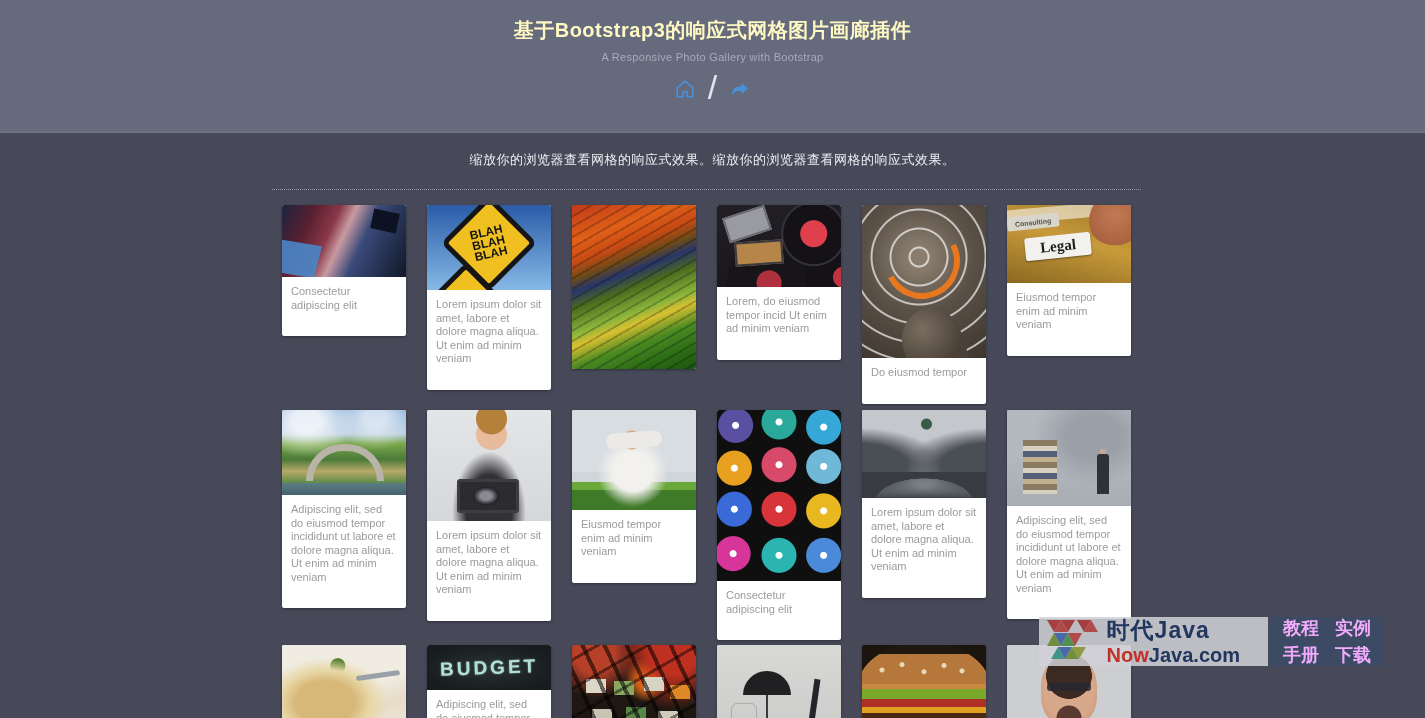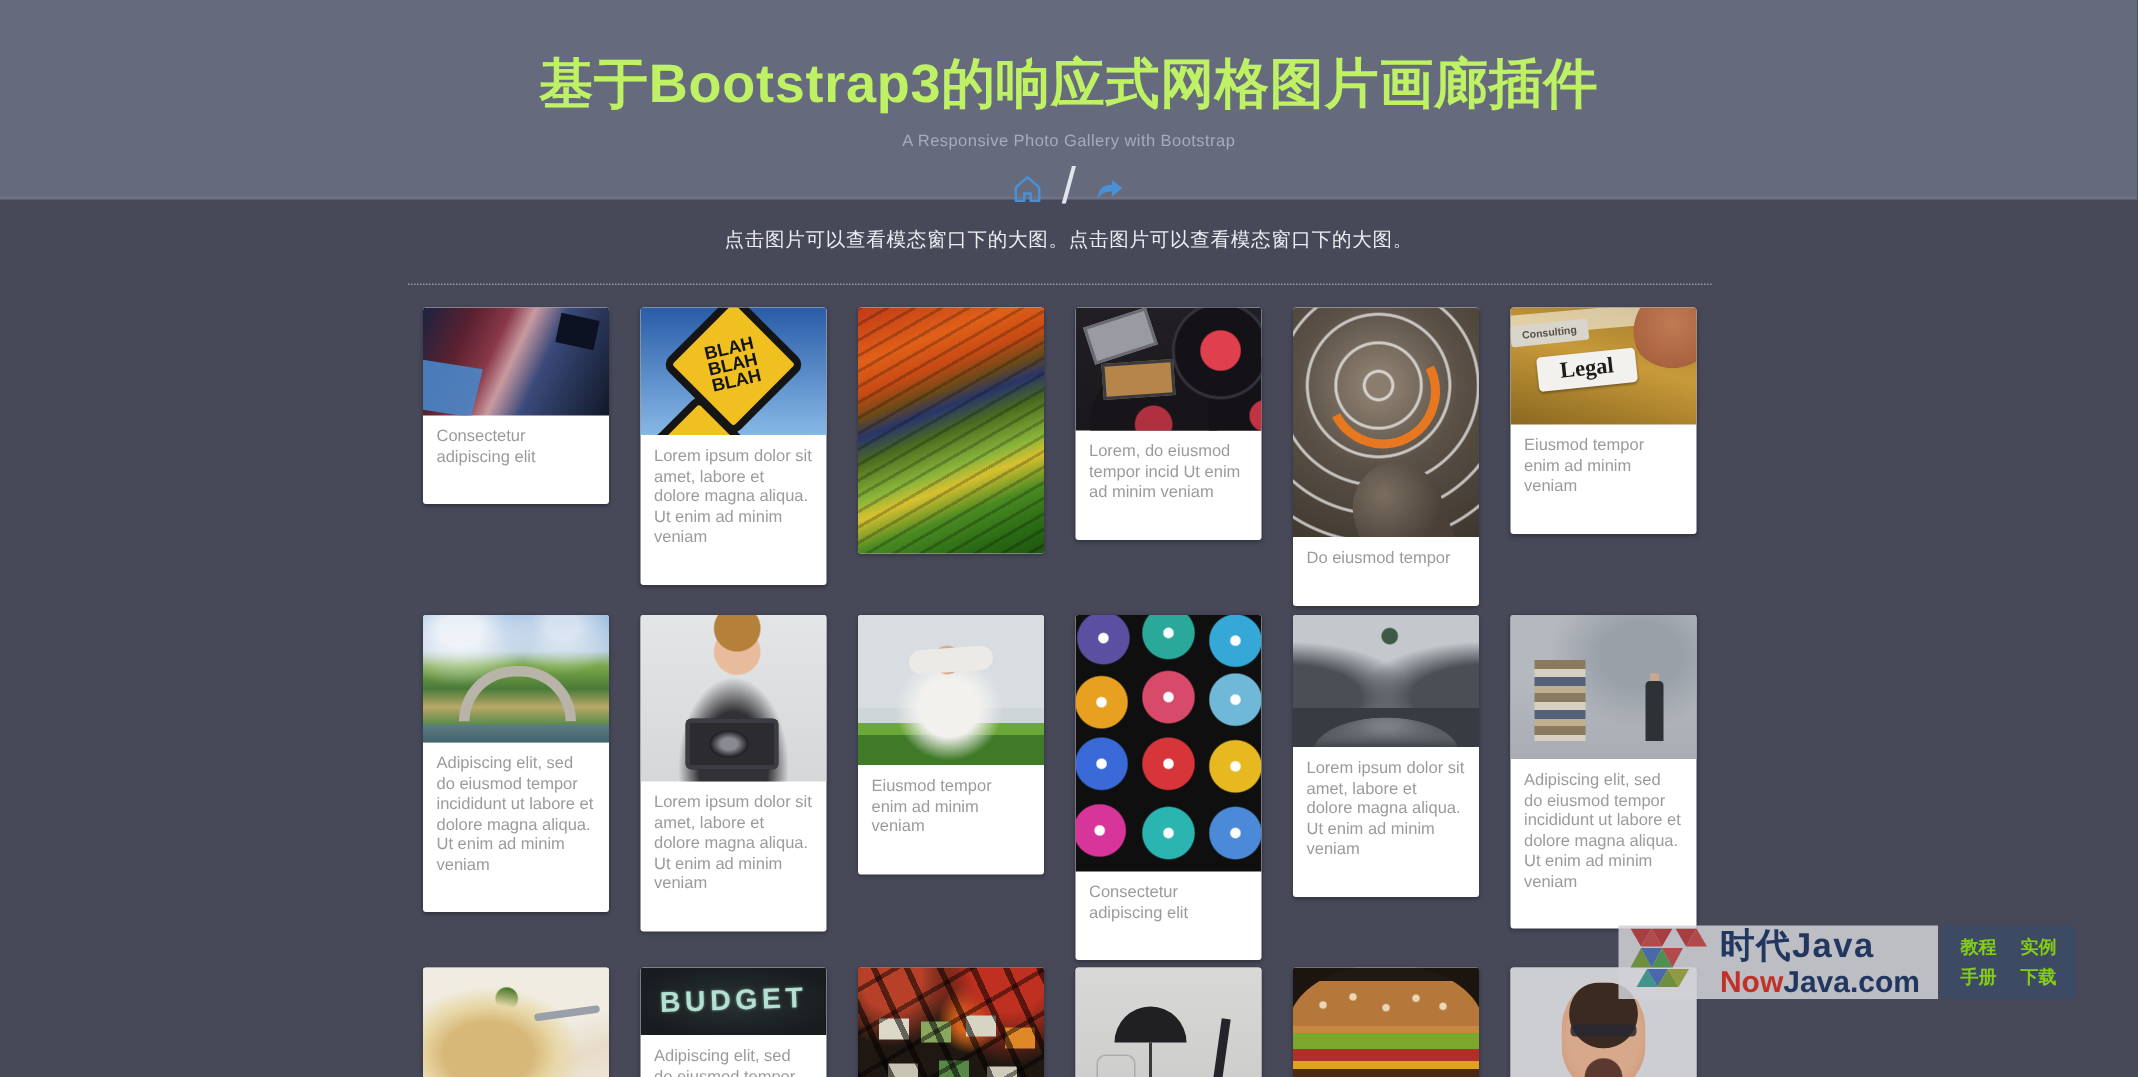--- a/index.html
+++ b/index.html
@@ -10,22 +10,22 @@
     font-family:"Liberation Sans", sans-serif;
   }
 
   
   .header {
     position:absolute; top:0; left:0; width:100%; height:133px;
     background:#666a7d; text-align:center;
     border-bottom:2px solid rgba(255,255,255,.06);
   }
   .header h1 {
-    padding-top:32px; font-size:36px; font-weight:bold;
-    color:#bef264; letter-spacing:.5px;
+    padding-top:17px; font-size:20px; font-weight:bold;
+    color:#fef9c3; letter-spacing:.5px;
   }
   .header .subtitle {
     margin-top:7px; font-size:11px; color:#a7abba; letter-spacing:.3px;
   }
   .icon-row {
     margin-top:9px; display:flex; justify-content:center; align-items:center; gap:12px; height:34px;
   }
   .icon-link { display:inline-flex; cursor:pointer; }
   .slash { font-size:34px; font-weight:300; color:#e2e5ee; transform:translateY(-2px); font-family:"Liberation Sans",sans-serif; }
 
@@ -212,27 +212,27 @@
 
   .img-18 { background:linear-gradient(#cdced2 0 80%, #e8e6e0 80% 100%); }
   .img-18::before { content:""; position:absolute; left:34px; top:10px; width:56px; height:70px; border-radius:45% 45% 40% 40%;
     background:radial-gradient(circle at 50% 90%, #5a3a30 0 12px, transparent 13px),
                radial-gradient(circle at 50% 30%, #3a2a22 0 40%, transparent 41%),
                radial-gradient(#d8a88a 60%, #c69478); }
   .img-18::after { content:""; position:absolute; left:40px; top:38px; width:44px; height:8px; background:rgba(40,40,48,.85); border-radius:3px; }
 
   
   .watermark { position:absolute; top:617px; right:41px; height:49px; display:flex; z-index:9; }
-  .wm-left { background:rgba(208,209,214,.86); display:flex; align-items:center; gap:8px; padding:3px 12px 3px 8px; }
+  .wm-left { background:rgba(208,209,214,.86); display:flex; align-items:center; gap:8px; padding:3px 28px 3px 8px; }
   .wm-text { display:flex; flex-direction:column; justify-content:center; line-height:1; }
   .wm-brand { font-size:23px; font-weight:bold; color:#22375f; letter-spacing:1px; }
   .wm-site { font-size:20px; font-weight:bold; margin-top:3px; color:#22375f; }
   .wm-site .now { color:#c13127; }
   .wm-right { background:#3d4a63; margin-left:2px; display:grid; grid-template-columns:auto auto; column-gap:16px; row-gap:3px; align-content:center; padding:5px 13px; }
-  .wm-link { font-size:12px; font-weight:bold; color:#84cc16; cursor:pointer; }
+  .wm-link { font-size:18px; font-weight:bold; color:#f0abfc; cursor:pointer; }
 </style>
 </head>
 <body>
 
 <div class="header">
   <h1>基于Bootstrap3的响应式网格图片画廊插件</h1>
   <div class="subtitle">A Responsive Photo Gallery with Bootstrap</div>
   <div class="icon-row">
     <span class="icon-link">
       <svg viewBox="0 0 24 24" width="22" height="22">
@@ -241,21 +241,21 @@
     </span>
     <span class="slash">/</span>
     <span class="icon-link">
       <svg viewBox="0 0 24 24" width="22" height="22">
           <path d="M13.5 5.5 21 11.5l-7.5 6v-3.6C7.5 13.9 5 16 3.2 19.2 3.2 12.3 7 8.8 13.5 9V5.5z" fill="#4a90d8"></path>
         </svg>
     </span>
   </div>
 </div>
 
-<div class="intro-text">点击图片可以查看模态窗口下的大图。点击图片可以查看模态窗口下的大图。</div>
+<div class="intro-text">缩放你的浏览器查看网格的响应式效果。缩放你的浏览器查看网格的响应式效果。</div>
 <div class="dotline"></div>
 
 <div class="gallery">
 
   <div class="grid-row row-1">
     <div class="card">
       <div class="img i1 img-1"></div>
       <div class="caption">Consectetur adipiscing elit</div>
     </div>
     <div class="card">

